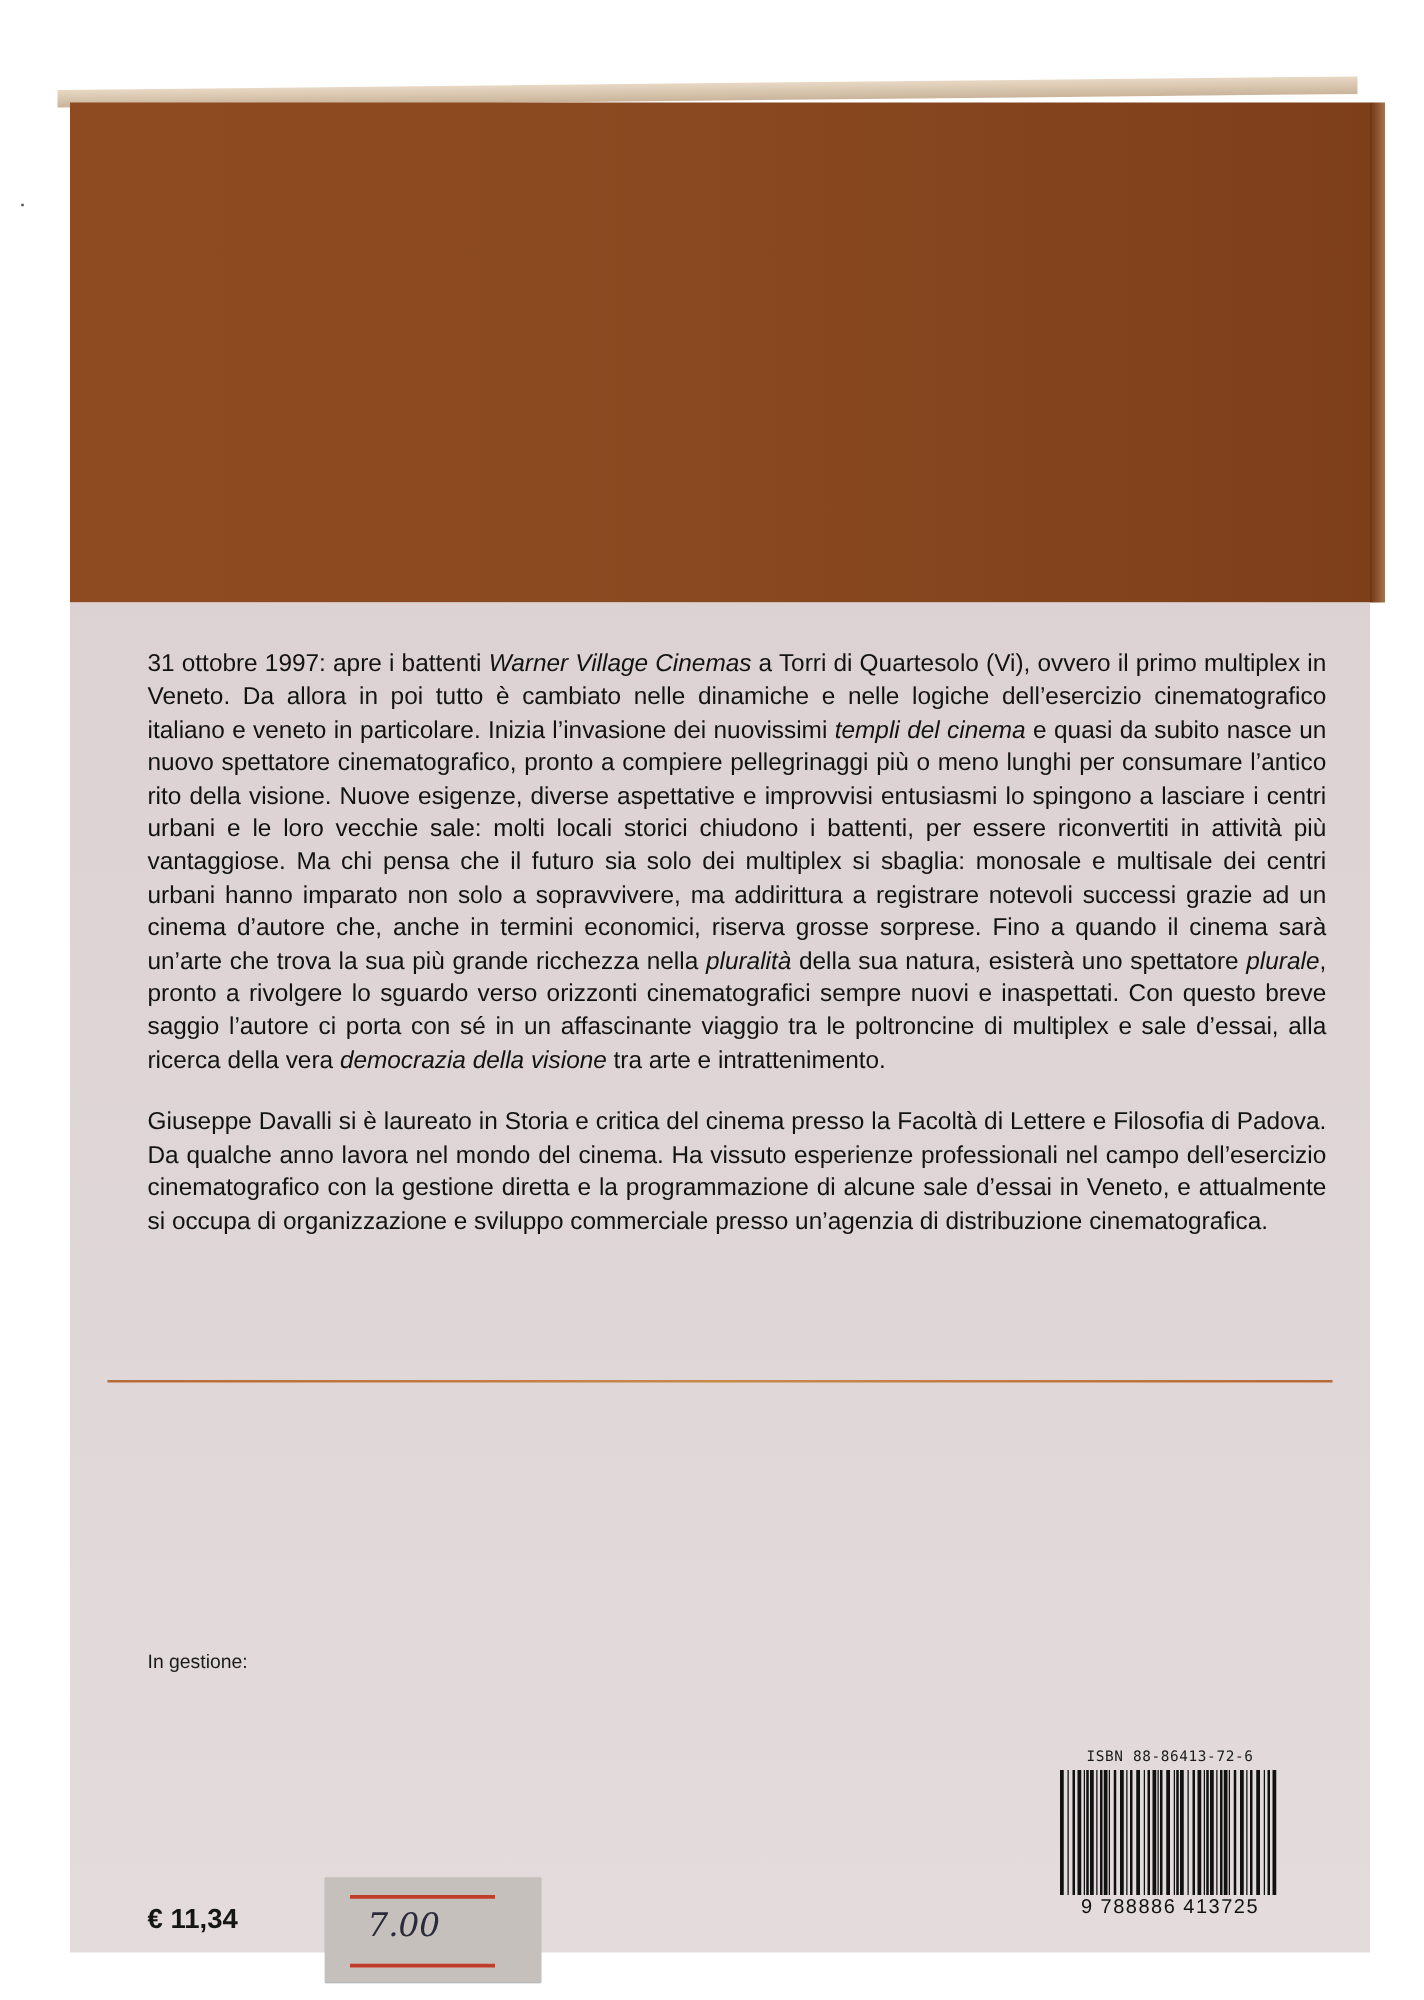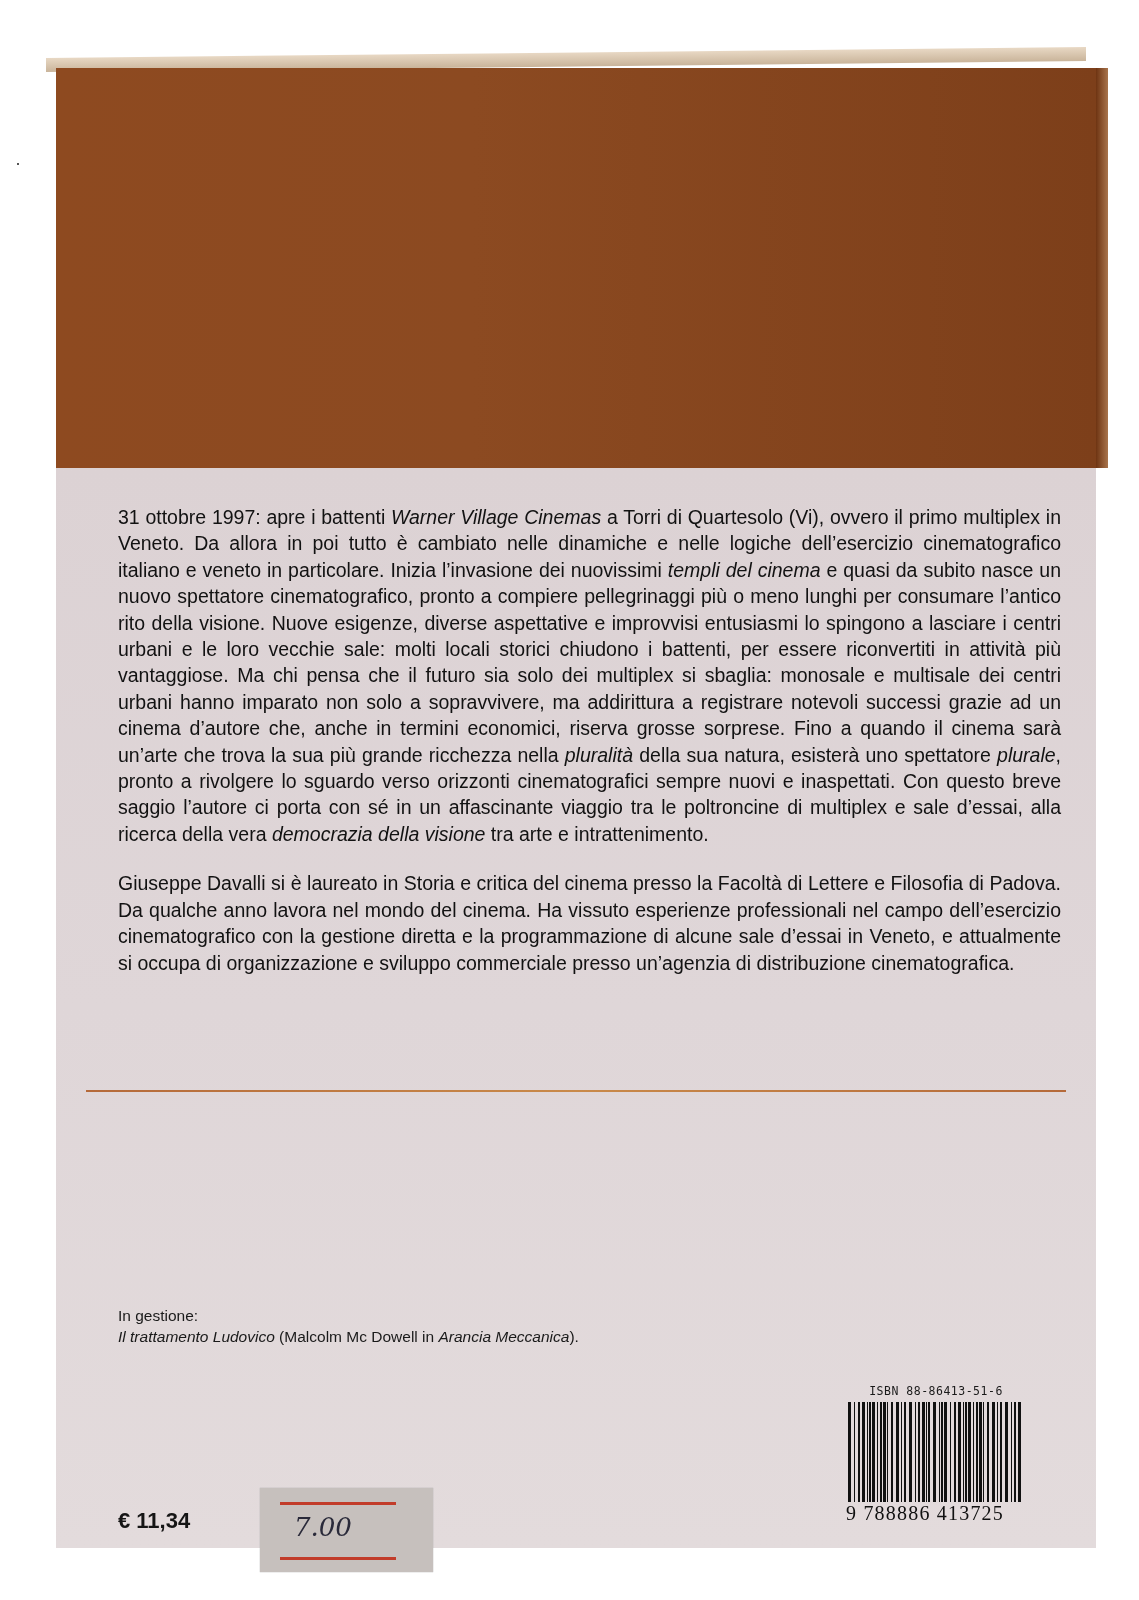--- a/index.html
+++ b/index.html
@@ -2,21 +2,21 @@
 <html><head>
 <meta charset="utf-8">
 <style>
   html, body { margin: 0; padding: 0; }
   body {
     width: 1139px; height: 1600px; background: #ffffff;
     position: relative; overflow: hidden;
     font-family: "Liberation Sans", sans-serif;
   }
   .book {
-    position: absolute; left: 46px; top: 58px; width: 1054px; height: 1490px;
+    position: absolute; left: 46px; top: 72px; width: 1054px; height: 1490px;
   }
   .top-edge {
     position: absolute; left: 0; top: 0; width: 1040px; height: 14px;
     background: linear-gradient(#e8d8c4, #c9b49a);
     transform: skewY(-0.6deg); transform-origin: left;
   }
   .cover-top {
     position: absolute; left: 10px; top: 10px; width: 1040px; height: 400px;
     background: linear-gradient(90deg, #8e4a20 0%, #8c4a21 40%, #7d3f1a 100%);
   }
@@ -43,22 +43,22 @@
   .caption {
     position: absolute; left: 62px; top: 837px; font-size: 15.5px; line-height: 21px; color: #1a1a1a;
   }
   .isbn-block { position: absolute; left: 790px; top: 916px; width: 180px; }
   .isbn-label {
     font-family: "DejaVu Sans Mono", monospace; font-size: 11.5px; letter-spacing: 0.5px;
     color: #1a1a1a; text-align: center; margin-bottom: 4px;
   }
   .barcode { height: 100px; width: 178px; }
   .isbn-digits {
-    font-family: Liberation Serif, serif; font-size: 20px; color: #111;
-    letter-spacing: 1.2px; margin-top: -4px; 
+    font-family: Liberation Sans, sans-serif; font-size: 16px; color: #111;
+    letter-spacing: 1.2px; margin-top: -4px; text-align: center;
   }
   .price {
     position: absolute; left: 62px; top: 1040px; font-size: 22px; font-weight: bold; color: #151515;
   }
   .price-sticker {
     position: absolute; left: 204px; top: 1020px; width: 173px; height: 84px;
     background: #c6c0bd; box-shadow: 0 0 1px #999;
   }
   .sticker-line { position: absolute; left: 20px; width: 116px; height: 3px; background: #c23c2a; }
   .sticker-line.top { top: 14px; }
@@ -82,25 +82,24 @@
   <div class="cover-bottom">
     <div class="text-block">
       <p id="p1" class="last"><span>31 ottobre 1997: apre i battenti </span><em>Warner Village Cinemas</em><span> a Torri di Quartesolo (Vi), ovvero il primo multiplex in Veneto. Da allora in poi tutto è cambiato nelle dinamiche e nelle logiche dell’esercizio cinematografico italiano e veneto in particolare. Inizia l’invasione dei nuovissimi </span><em>templi del cinema</em><span> e quasi da subito nasce un nuovo spettatore cinematografico, pronto a compiere pellegrinaggi più o meno lunghi per consumare l’antico rito della visione. Nuove esigenze, diverse aspettative e improvvisi entusiasmi lo spingono a lasciare i centri urbani e le loro vecchie sale: molti locali storici chiudono i battenti, per essere riconvertiti in attività più vantaggiose. Ma chi pensa che il futuro sia solo dei multiplex si sbaglia: monosale e multisale dei centri urbani hanno imparato non solo a sopravvivere, ma addirittura a registrare notevoli successi grazie ad un cinema d’autore che, anche in termini economici, riserva grosse sorprese. Fino a quando il cinema sarà un’arte che trova la sua più grande ricchezza nella </span><em>pluralità</em><span> della sua natura, esisterà uno spettatore </span><em>plurale</em><span>, pronto a rivolgere lo sguardo verso orizzonti cinematografici sempre nuovi e inaspettati. Con questo breve saggio l’autore ci porta con sé in un affascinante viaggio tra le poltroncine di multiplex e sale d’essai, alla ricerca della vera </span><em>democrazia della visione</em><span> tra arte e intrattenimento.</span></p>
       <p class="last">Giuseppe Davalli si è laureato in Storia e critica del cinema presso la Facoltà di Lettere e Filosofia di Padova. Da qualche anno lavora nel mondo del cinema. Ha vissuto esperienze professionali nel campo dell’esercizio cinematografico con la gestione diretta e la programmazione di alcune sale d’essai in Veneto, e attualmente si occupa di organizzazione e sviluppo commerciale presso un’agenzia di distribuzione cinematografica.</p>
     </div>
 
     <div class="divider"></div>
 
     <div class="caption">
       <div>In gestione:</div>
-      <div><em>Il trattamento Ludovico</em><span> (Malcolm Mc Dowell in </span><em>Arancia Meccanica</em><span>).</span></div>
     </div>
 
     <div class="isbn-block">
-      <div class="isbn-label">ISBN 88-86413-51-6</div>
+      <div class="isbn-label">ISBN 88-86413-72-6</div>
       <svg class="barcode" id="barcode" viewBox="0 0 178 100" preserveAspectRatio="none">
           <rect x="2" y="0" width="3" height="100" fill="#111"></rect>
           <rect x="8" y="0" width="1" height="100" fill="#111"></rect>
           <rect x="12" y="0" width="2" height="100" fill="#111"></rect>
           <rect x="16" y="0" width="3" height="100" fill="#111"></rect>
           <rect x="21" y="0" width="1" height="100" fill="#111"></rect>
           <rect x="23" y="0" width="2" height="100" fill="#111"></rect>
           <rect x="26" y="0" width="3" height="100" fill="#111"></rect>
           <rect x="31" y="0" width="1" height="100" fill="#111"></rect>
           <rect x="34" y="0" width="2" height="100" fill="#111"></rect>

